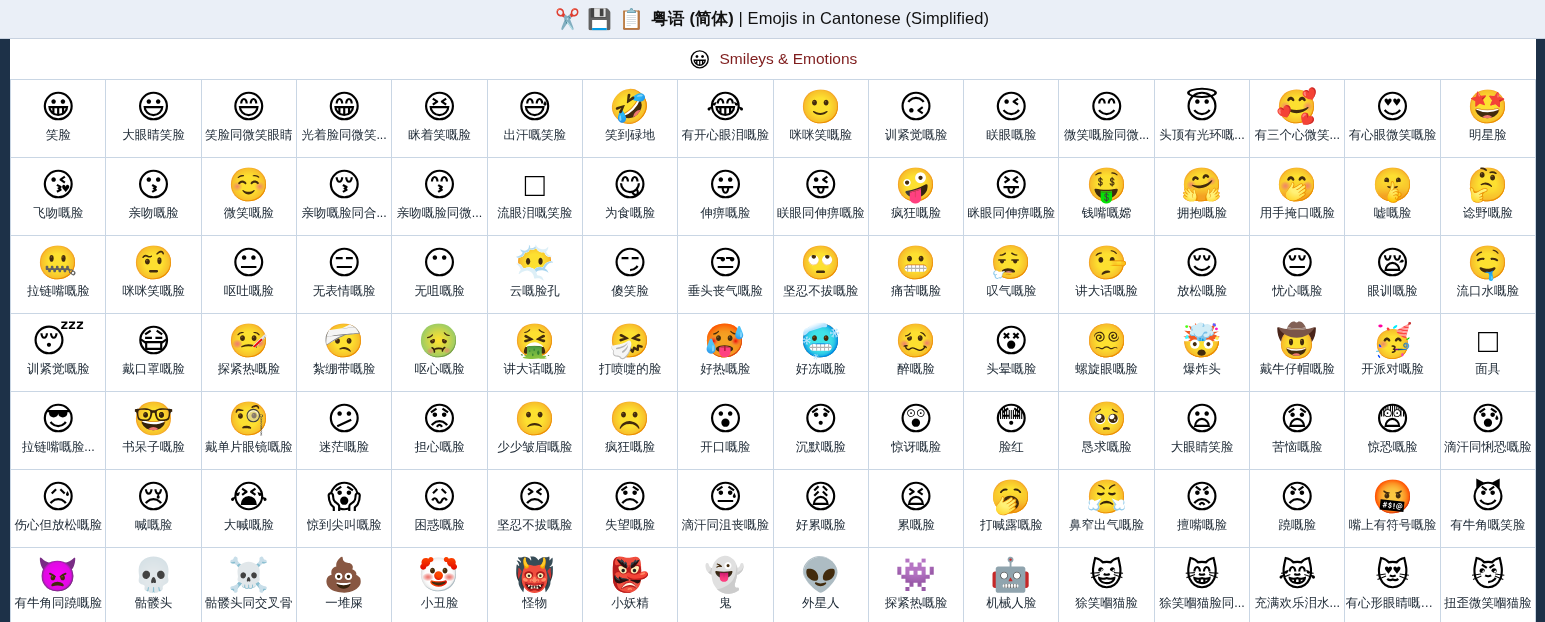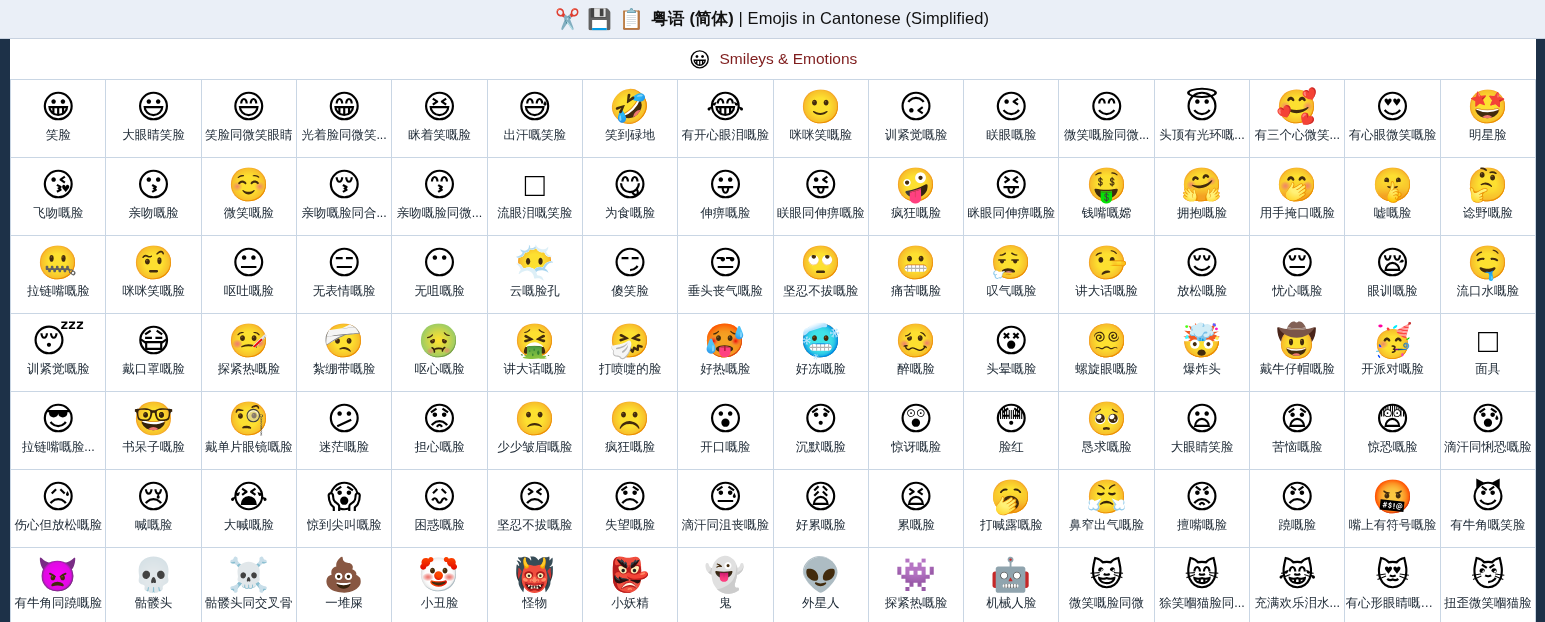--- a/index.html
+++ b/index.html
@@ -566,21 +566,21 @@
         <div class="cell">
           <div class="glyph">👾</div>
           <div class="cap">探紧热嘅脸</div>
         </div>
         <div class="cell">
           <div class="glyph">🤖</div>
           <div class="cap">机械人脸</div>
         </div>
         <div class="cell">
           <div class="glyph">😺</div>
-          <div class="cap">微笑嘅脸同微</div>
+          <div class="cap">狳笑嗰猫脸</div>
         </div>
         <div class="cell">
           <div class="glyph">😸</div>
           <div class="cap">狳笑嗰猫脸同...</div>
         </div>
         <div class="cell">
           <div class="glyph">😹</div>
           <div class="cap">充满欢乐泪水...</div>
         </div>
         <div class="cell">

